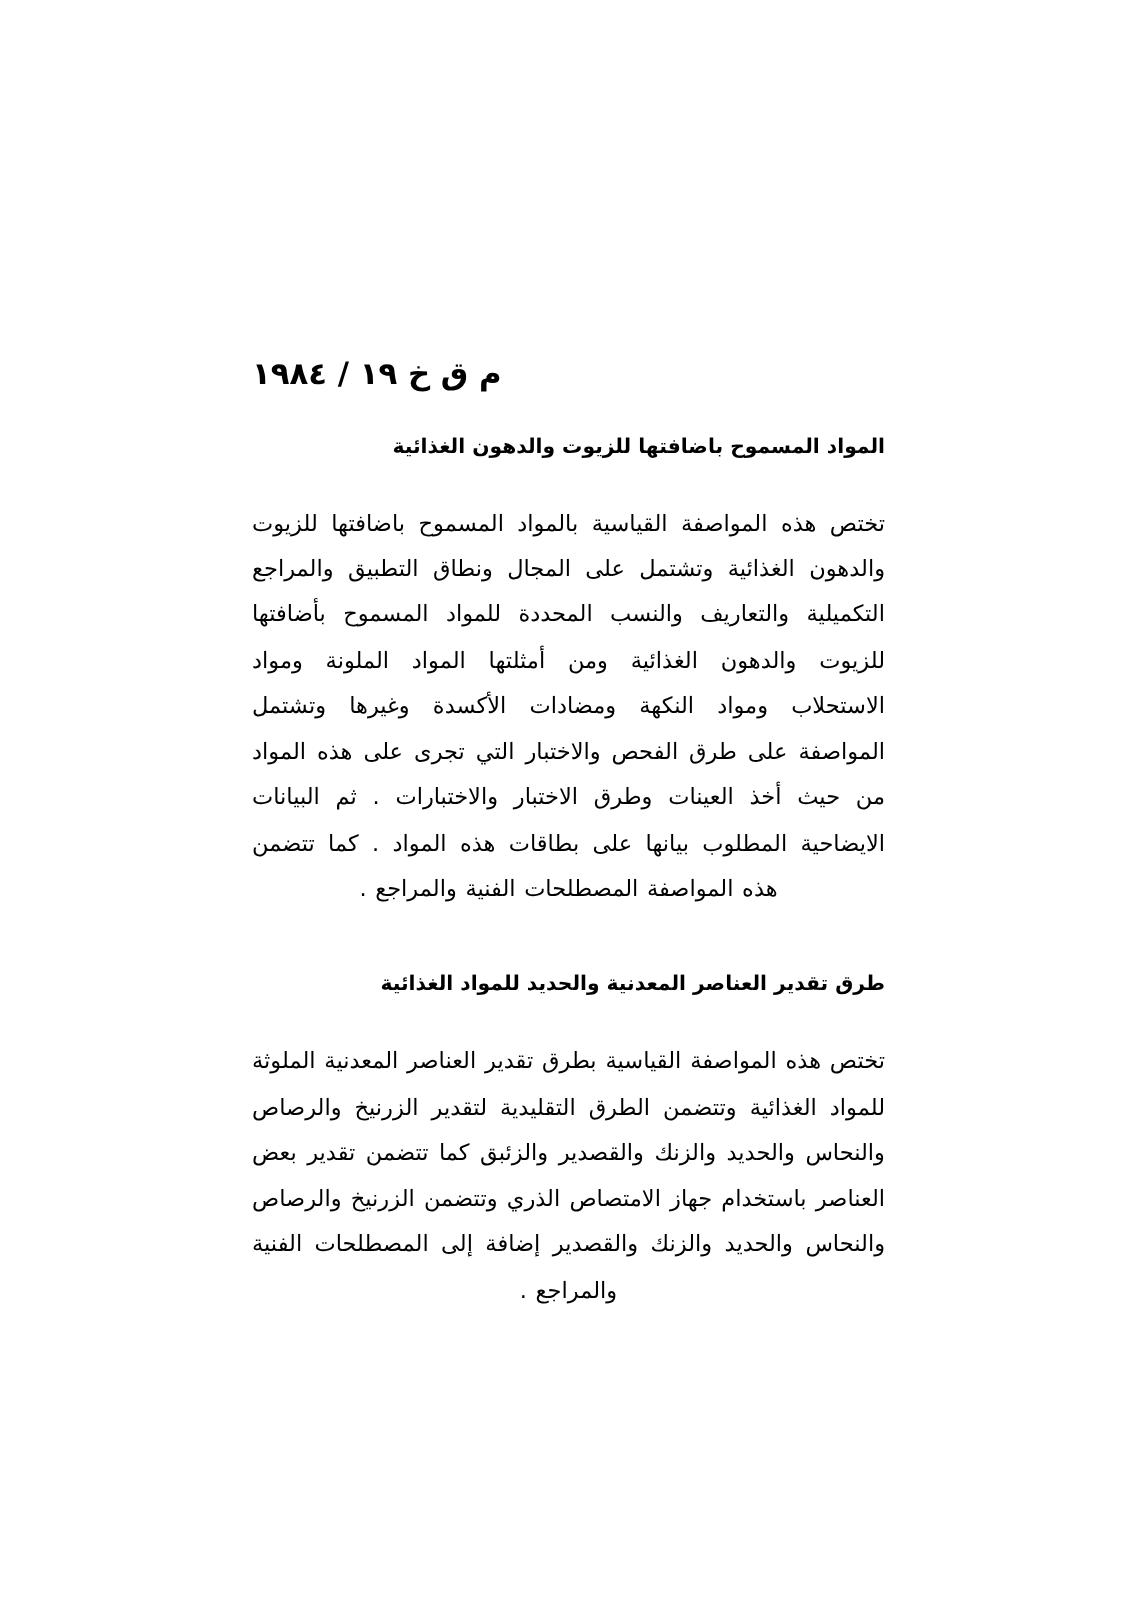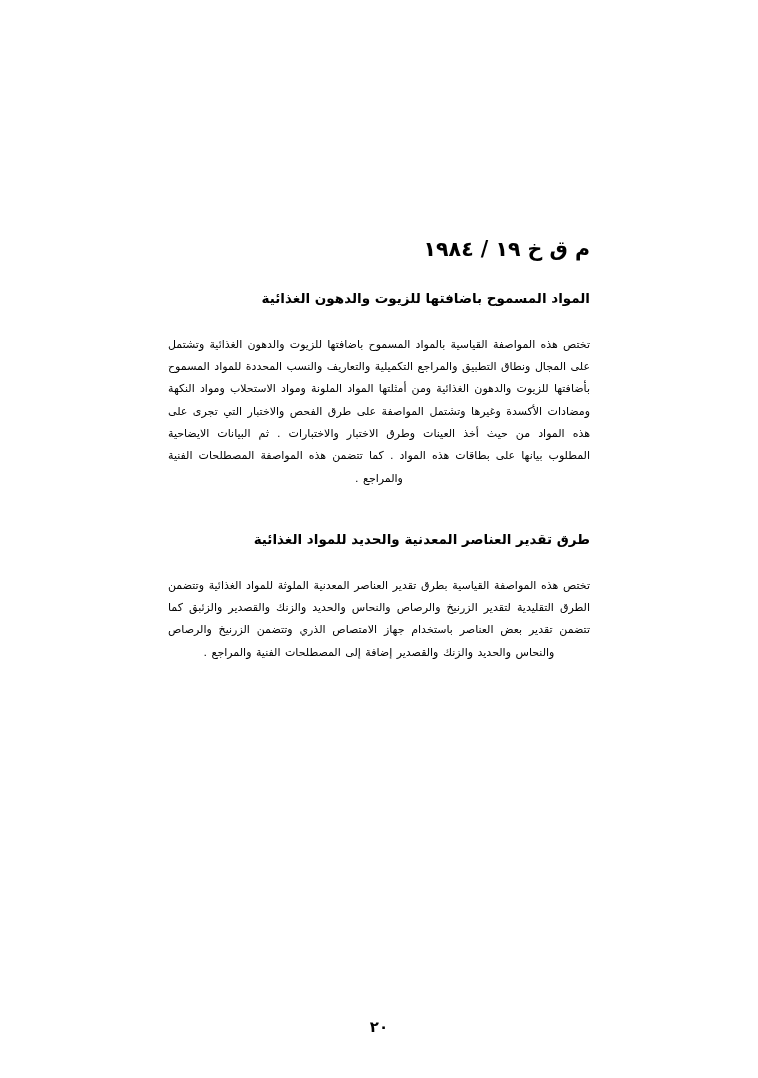--- a/index.html
+++ b/index.html
@@ -28,36 +28,36 @@
     top: 236px;
     right: 168px;
     left: 168px;
     direction: rtl;
     text-align: justify;
   }
   .std-block {
     margin-bottom: 6px;
   }
   .std-code {
-    text-align: right;
+    text-align: left;
     font-size: 20.5px;
     font-weight: bold;
     letter-spacing: 0.5px;
     margin: 0 0 26px 0;
     line-height: 1.3;
   }
   .std-title {
     text-align: right;
     font-size: 13.5px;
     font-weight: bold;
     margin: 0 0 26px 0;
     line-height: 1.4;
   }
   .std-body {
-    font-size: 11px;
+    font-size: 15px;
     line-height: 2.03;
     text-align: justify;
     text-align-last: center;
     margin: 0;
     word-spacing: 1px;
   }
   .spacer {
     height: 34px;
   }
   .page-number {
@@ -86,15 +86,14 @@
 
     <div class="spacer"></div>
 
     <div class="std-block">
       <h2 class="std-title">طرق تقدير العناصر المعدنية والحديد للمواد الغذائية</h2>
       <p class="std-body">تختص هذه المواصفة القياسية بطرق تقدير العناصر المعدنية الملوثة للمواد الغذائية وتتضمن الطرق التقليدية لتقدير الزرنيخ والرصاص والنحاس والحديد والزنك والقصدير والزئبق كما تتضمن تقدير بعض العناصر باستخدام جهاز الامتصاص الذري وتتضمن الزرنيخ والرصاص والنحاس والحديد والزنك والقصدير إضافة إلى المصطلحات الفنية والمراجع .</p>
     </div>
 
   </div>
 
-  <div class="page-number">٢٠</div>
 
 </div>
 
 </body></html>

